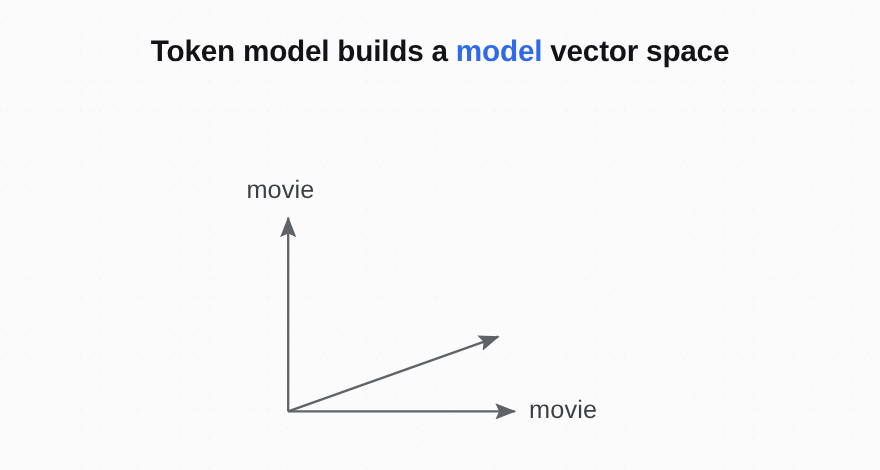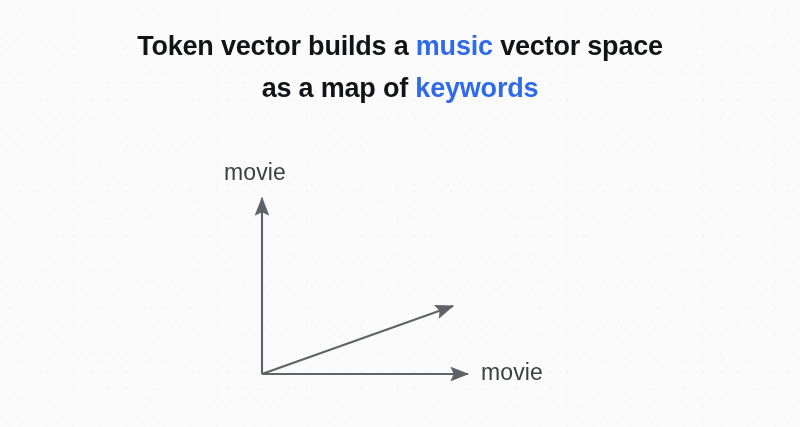--- a/index.html
+++ b/index.html
@@ -78,22 +78,21 @@
   .label-movie { left: 224px; top: 155px; }
   .label-music { left: 468px; top: 285px; }
   .label-actor { left: 481px; top: 355px; }
 </style>
 </head>
 <body>
 
 <div class="slide">
 
   <div class="title-block">
-    <span class="title-line"><span>Token vector builds a </span><span class="hl">music</span><span> vector space</span></span>
-    <span class="title-line"><span>as a map of </span><span class="hl">keywords</span></span>
+    <span class="title-line"><span>Token model builds a </span><span class="hl">model</span><span> vector space</span></span>
   </div>
 
   <div class="diagram">
 
     <svg class="axis-svg" viewBox="0 0 800 427" xmlns="http://www.w3.org/2000/svg">
       <defs>
         <marker id="arrowhead" markerWidth="9" markerHeight="7" refX="8.4" refY="3.5" orient="auto" markerUnits="strokeWidth">
           <path d="M0,0 L9,3.5 L0,7 L1.6,3.5 Z" fill="#5f6368"></path>
         </marker>
       </defs>

